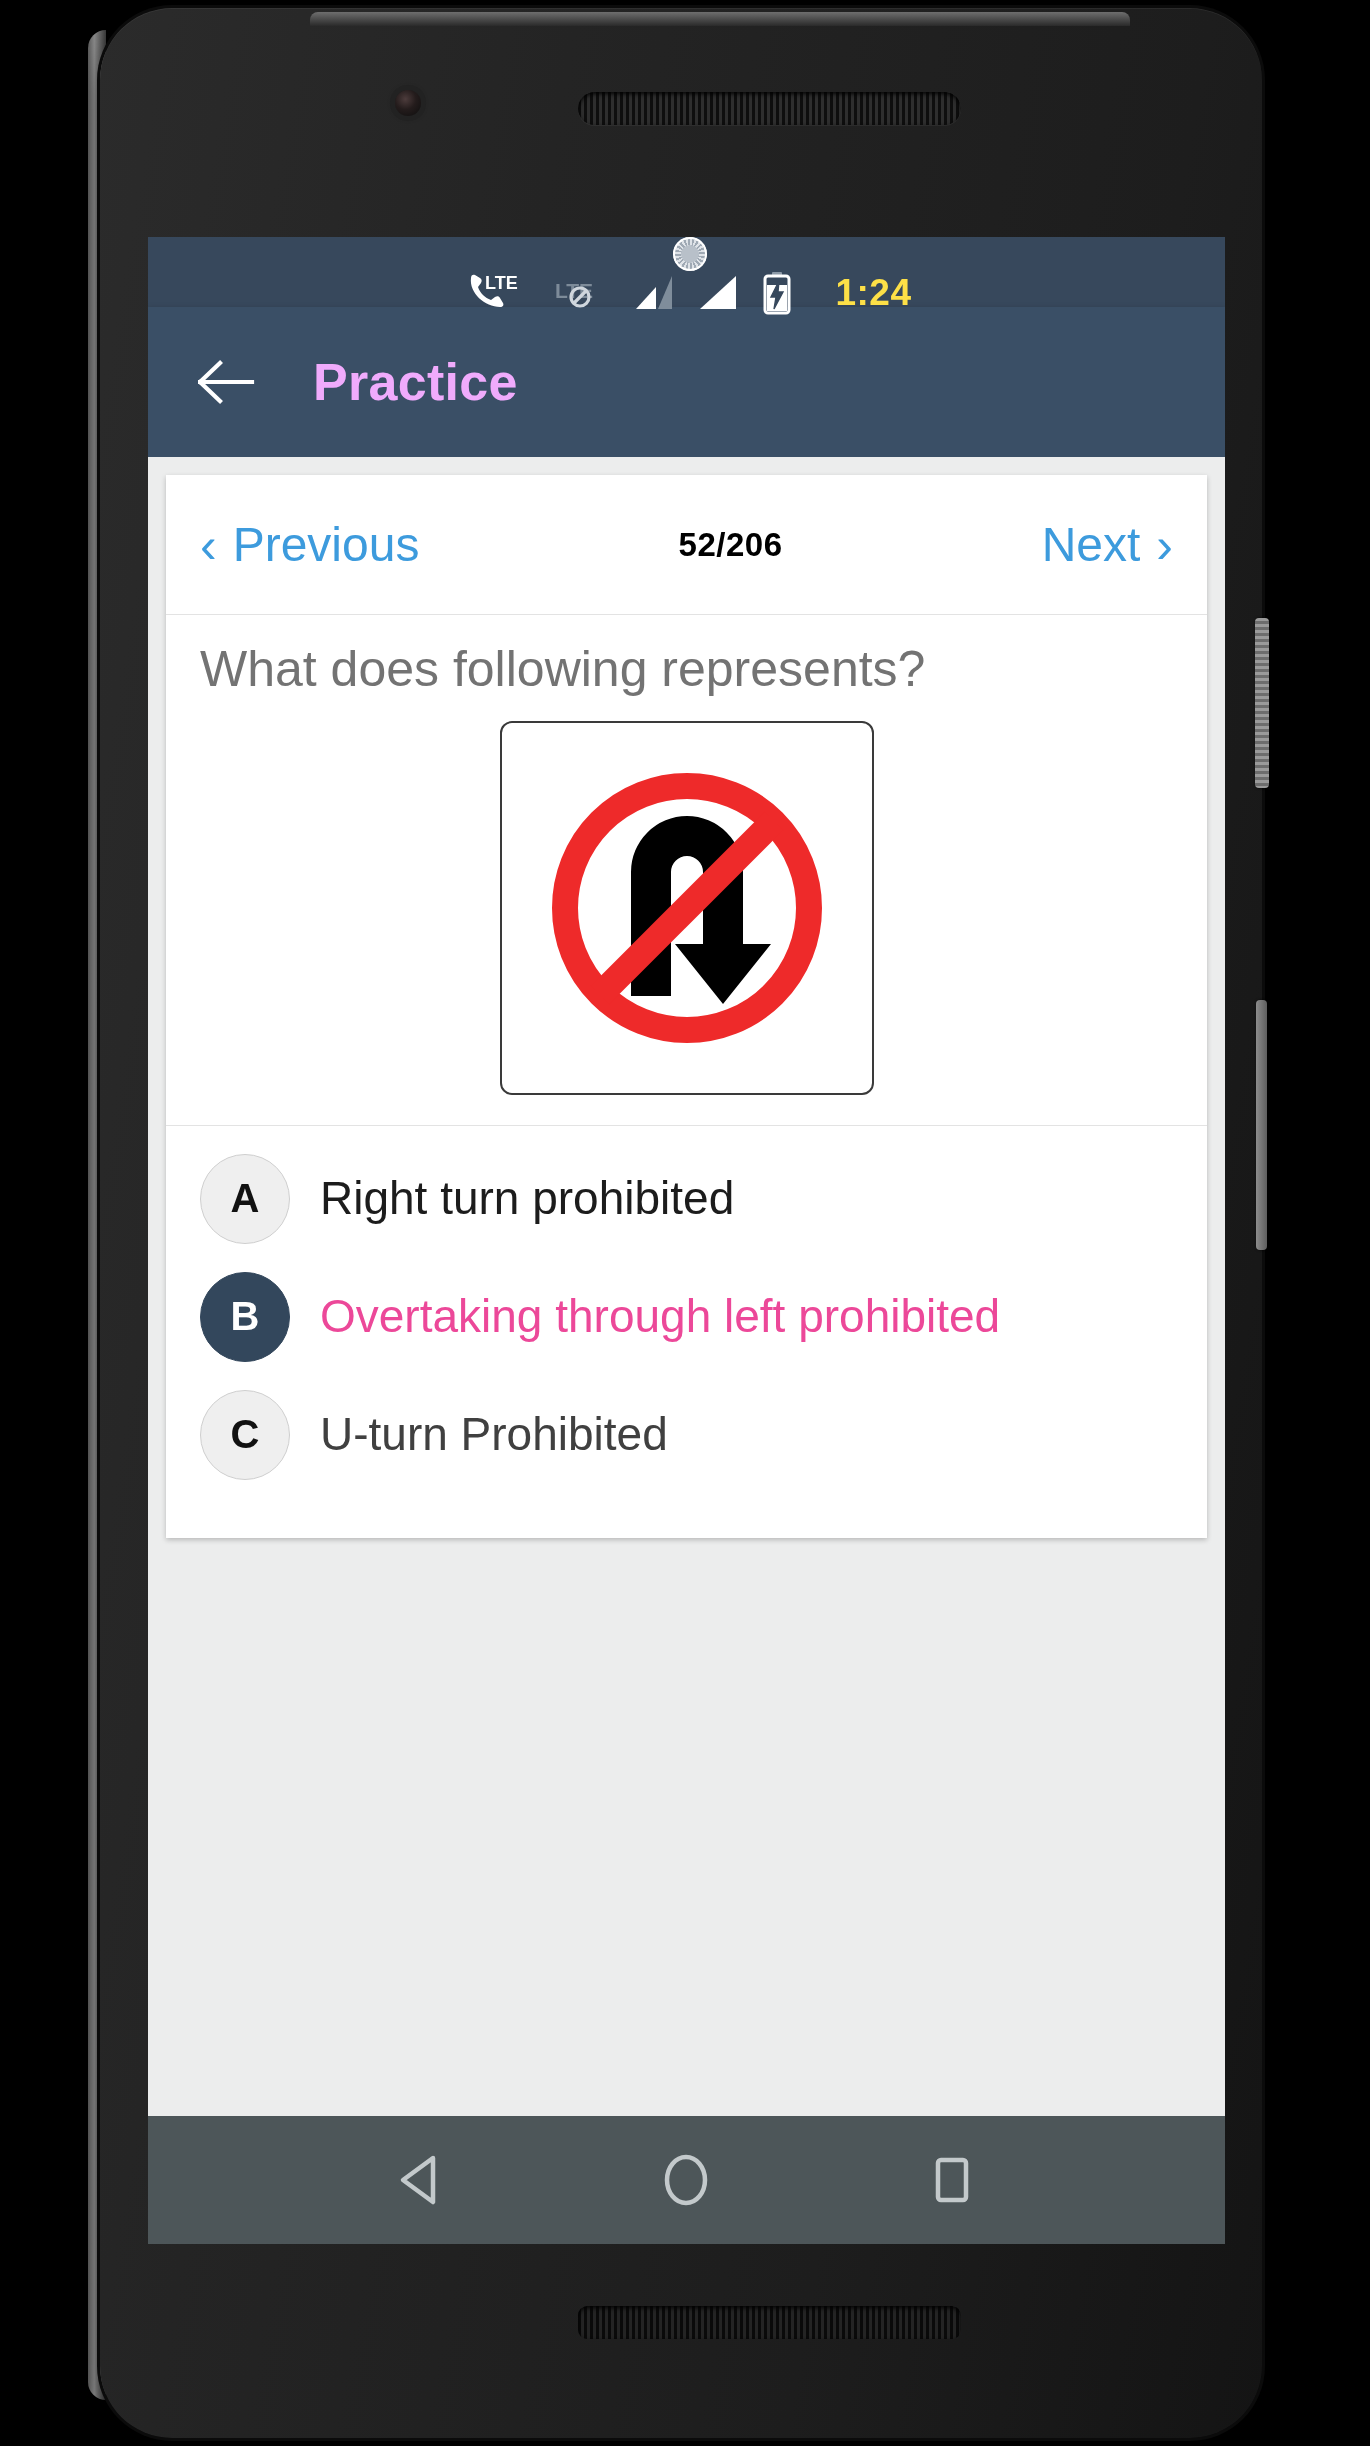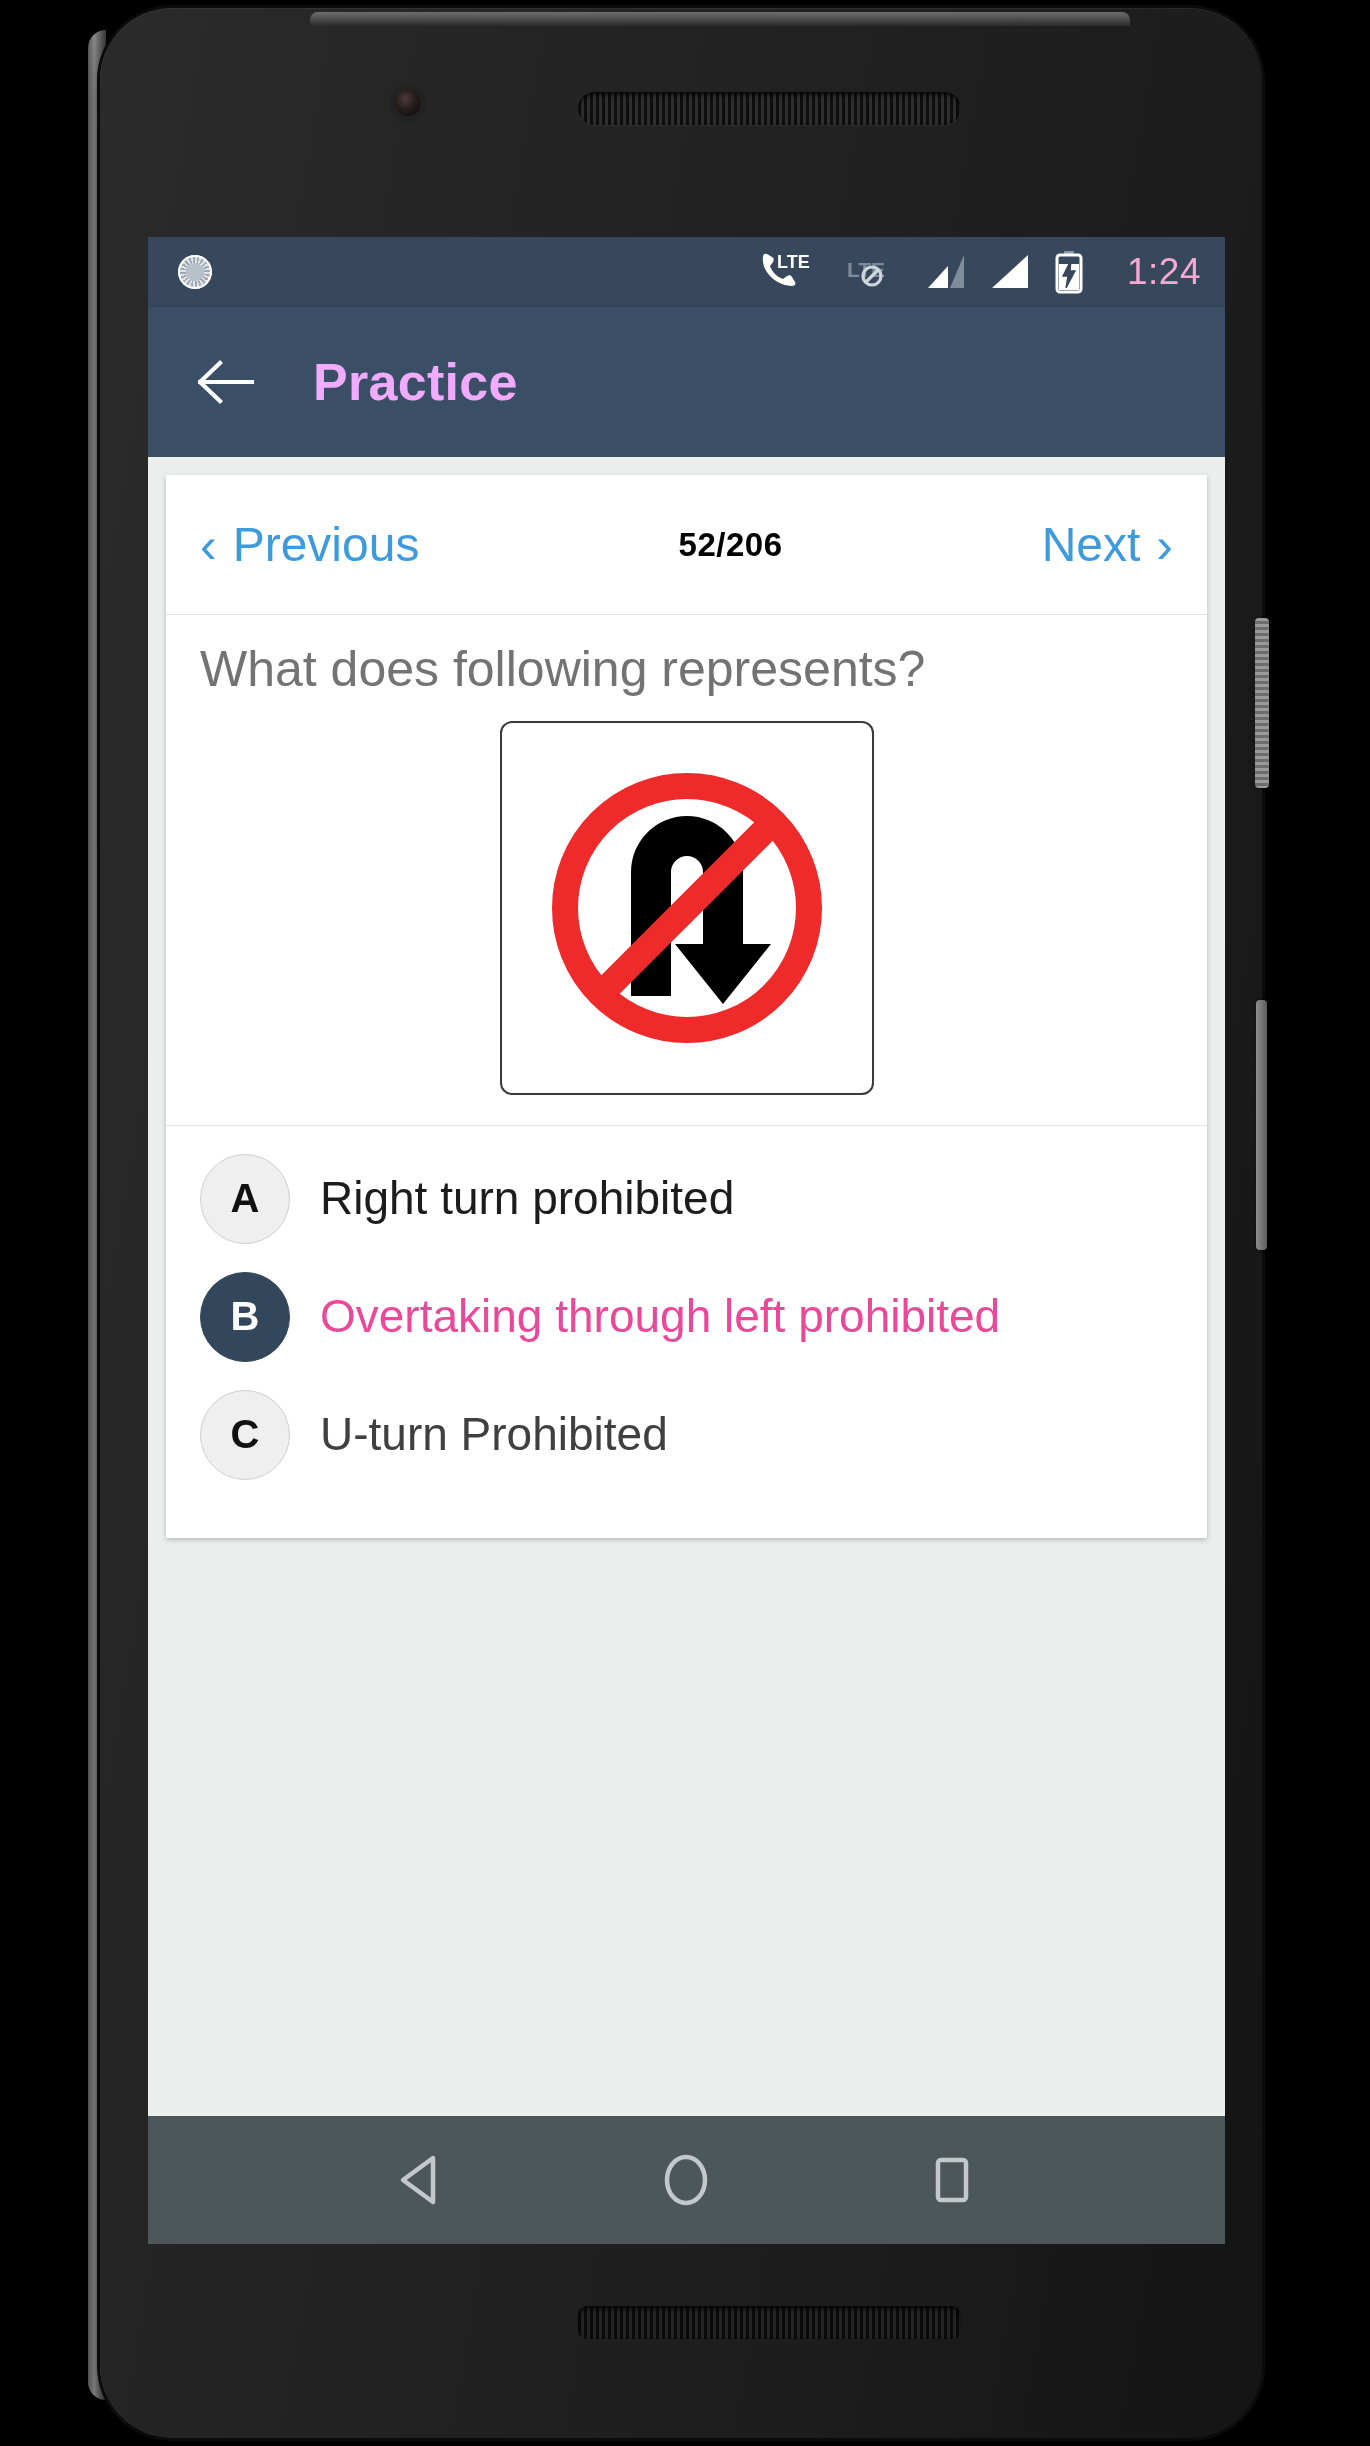--- a/index.html
+++ b/index.html
@@ -83,41 +83,42 @@
     background:#eceded;
     overflow:hidden;
   }
 
   
   #status-bar{
     height:70px; background:#37485c;
     display:flex; align-items:center;
     padding:0 24px 0 30px;
     color:#fff;
+    flex-direction:column;
   }
   #status-left{ flex:0 0 auto; display:flex; align-items:center; }
   .app-notif-icon{
     width:34px;height:34px;border-radius:50%;
     background:
       repeating-conic-gradient(from 0deg,#dfe3e8 0deg 9deg, #9fa9b4 9deg 18deg);
     box-shadow:0 0 0 2px #ffffff inset;
     position:relative;
   }
   .app-notif-icon::after{
     content:""; position:absolute; inset:8px; border-radius:50%;
     background:#b8c0c9;
   }
   #status-spacer{ flex:1 1 auto; }
   #status-right{
     flex:0 0 auto; display:flex; align-items:center; gap:22px;
   }
   .sb-icon{ display:block; }
   #status-clock{
-    font-size:37px; font-weight:400; letter-spacing:.5px;
-    margin-left:20px; color:#f9a8d4;
+    font-size:37px; font-weight:700; letter-spacing:.5px;
+    margin-left:20px; color:#fde047;
   }
 
   
   #app-bar{
     height:150px; background:#3a4f66;
     display:flex; align-items:center;
     padding-left:48px;
     box-shadow:0 2px 6px rgba(0,0,0,.25);
   }
   #back-arrow-button{

